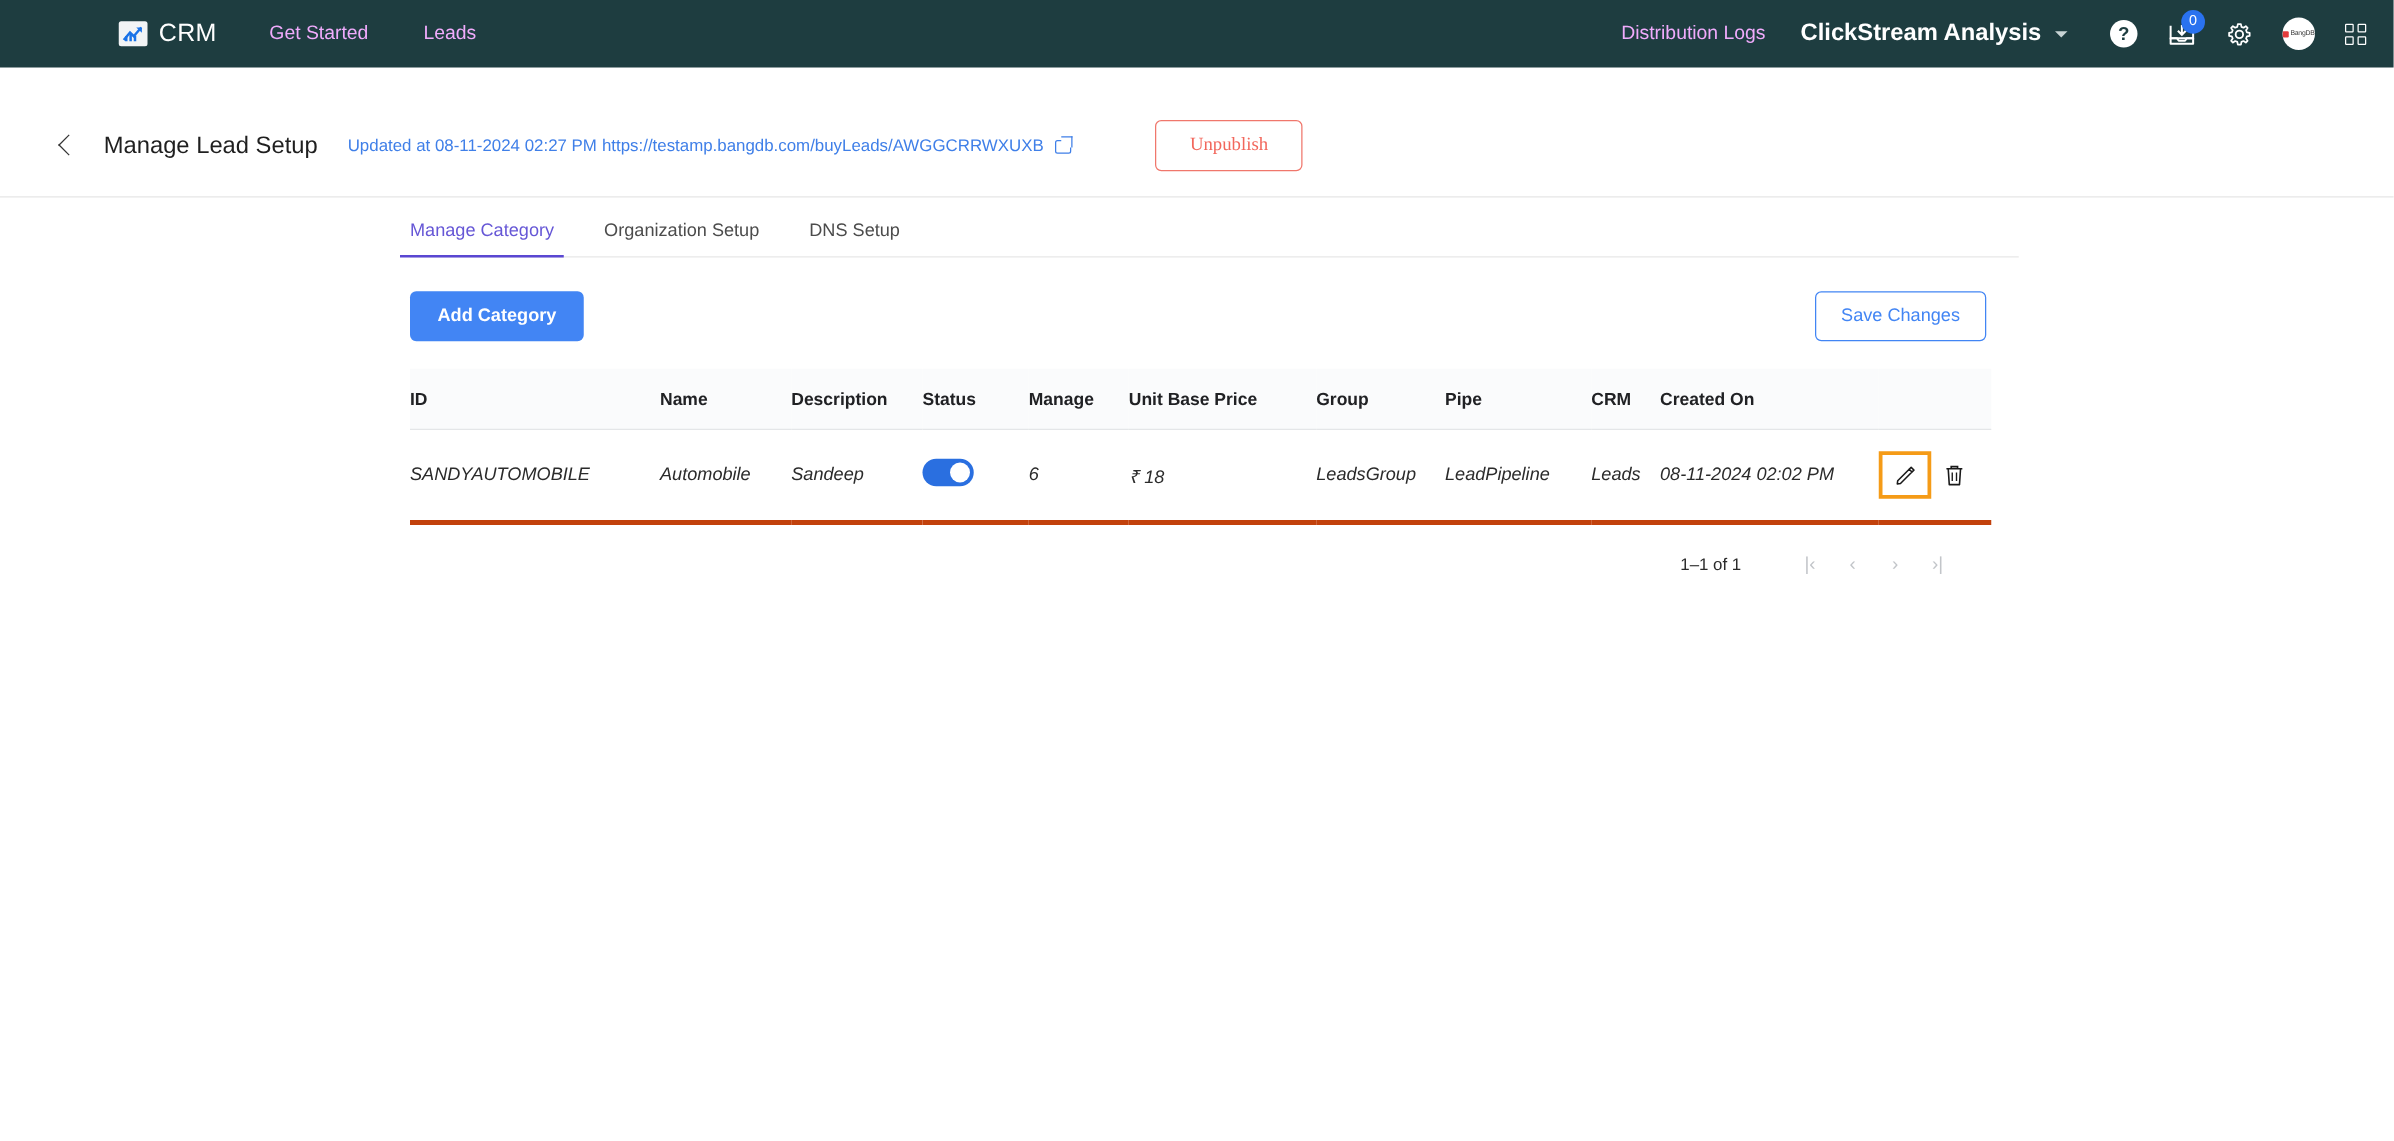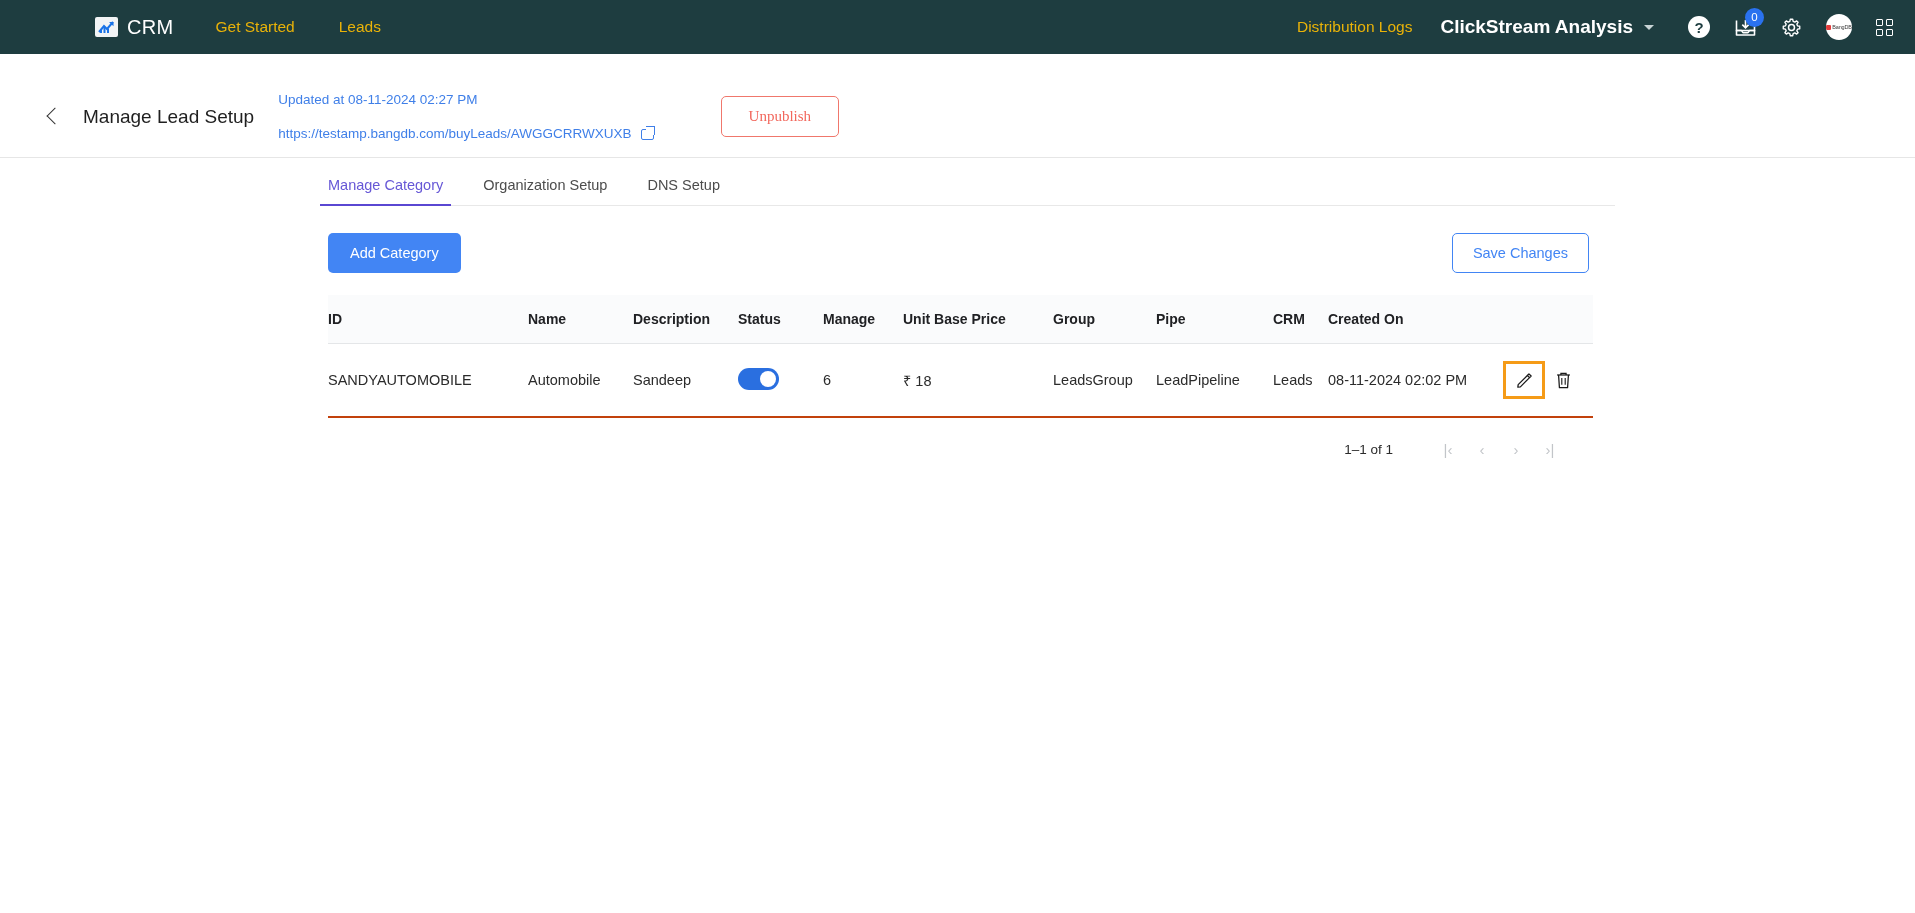--- a/index.html
+++ b/index.html
@@ -32,21 +32,21 @@
     background: #f2f4f5;
     border-radius: 2px;
     display: flex; align-items: center; justify-content: center;
   }
   .brand-name {
     color: #ffffff;
     font-size: 20px;
     letter-spacing: .3px;
   }
   .nav-link {
-    color: #eab308;
+    color: #f0abfc;
     font-size: 15.5px;
     margin-right: 44px;
     cursor: pointer;
     white-space: nowrap;
   }
   .nav-right {
     margin-left: auto;
     display: flex;
     align-items: center;
   }
@@ -145,22 +145,22 @@
     transform: rotate(45deg);
   }
   .page-title {
     font-size: 19px;
     color: #1f1f1f;
     margin-right: 24px;
     white-space: nowrap;
   }
   .meta-block {
     display: flex;
-    flex-direction: column;
-    gap: 19px;
+    flex-direction: row;
+    gap: 4px;
     margin-right: 67px;
   }
   .meta-updated {
     color: #3f7fe8;
     font-size: 13.5px;
   }
   .meta-url-row {
     display: flex;
     align-items: center;
     gap: 9px;
@@ -251,20 +251,21 @@
   }
   .btn-add {
     background: #4285f4;
     color: #ffffff;
     border: none;
     border-radius: 5px;
     font-size: 14.5px;
     padding: 12px 22px;
     cursor: pointer;
     font-family: inherit;
+    font-weight: bold;
   }
   .btn-save {
     background: #ffffff;
     color: #4285f4;
     border: 1.2px solid #4285f4;
     border-radius: 5px;
     font-size: 14.5px;
     padding: 11px 20px;
     cursor: pointer;
     font-family: inherit;
@@ -286,23 +287,24 @@
     font-weight: bold;
     color: #202124;
     padding: 16px 0 16px 0;
     border-bottom: 1px solid #e4e6e8;
     white-space: nowrap;
   }
   table.data-table td {
     font-size: 14.5px;
     color: #2b2b2b;
     padding: 17px 0;
-    border-bottom: 2px solid #c2410c;
+    border-bottom: 4px solid #c2410c;
     white-space: nowrap;
     vertical-align: middle;
+    font-style: italic;
   }
   th.c-id, td.c-id { width: 200px; padding-left: 12px; }
   th.c-name, td.c-name { width: 105px; }
   th.c-desc, td.c-desc { width: 105px; }
   th.c-status, td.c-status { width: 85px; }
   th.c-fields, td.c-fields { width: 80px; }
   th.c-price, td.c-price { width: 150px; }
   th.c-group, td.c-group { width: 103px; }
   th.c-pipe, td.c-pipe { width: 117px; }
   th.c-crm, td.c-crm { width: 55px; }

